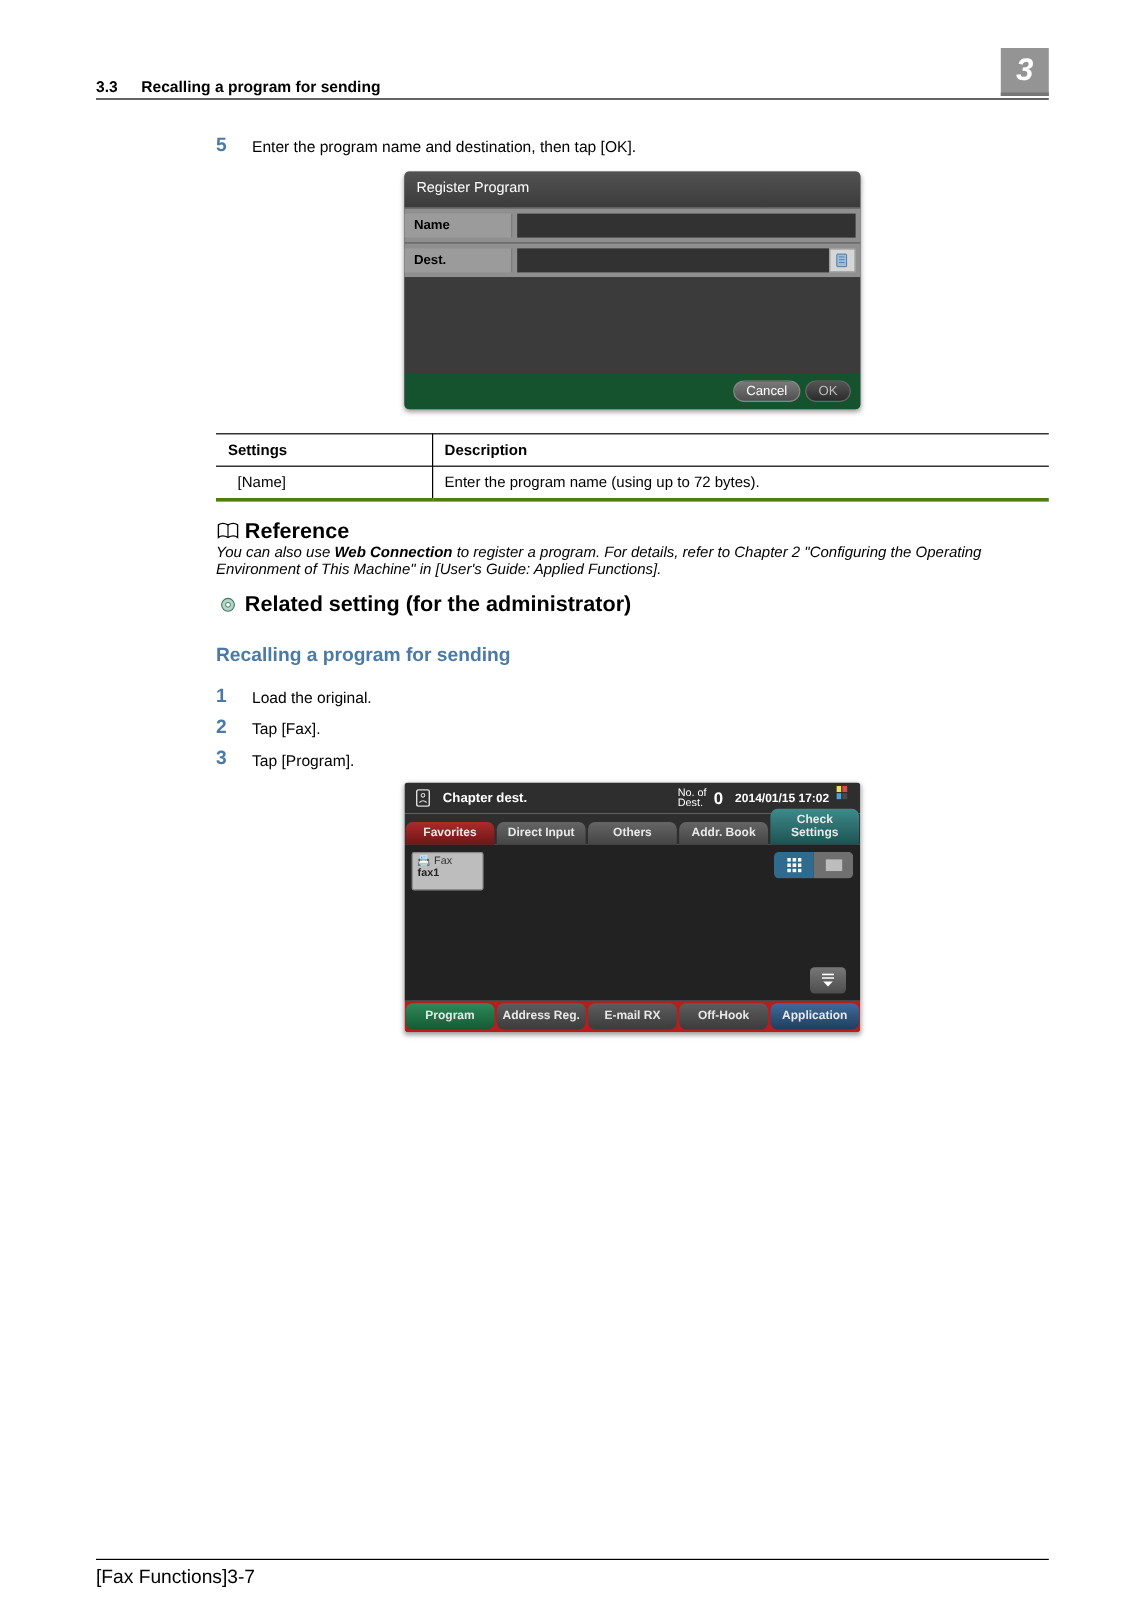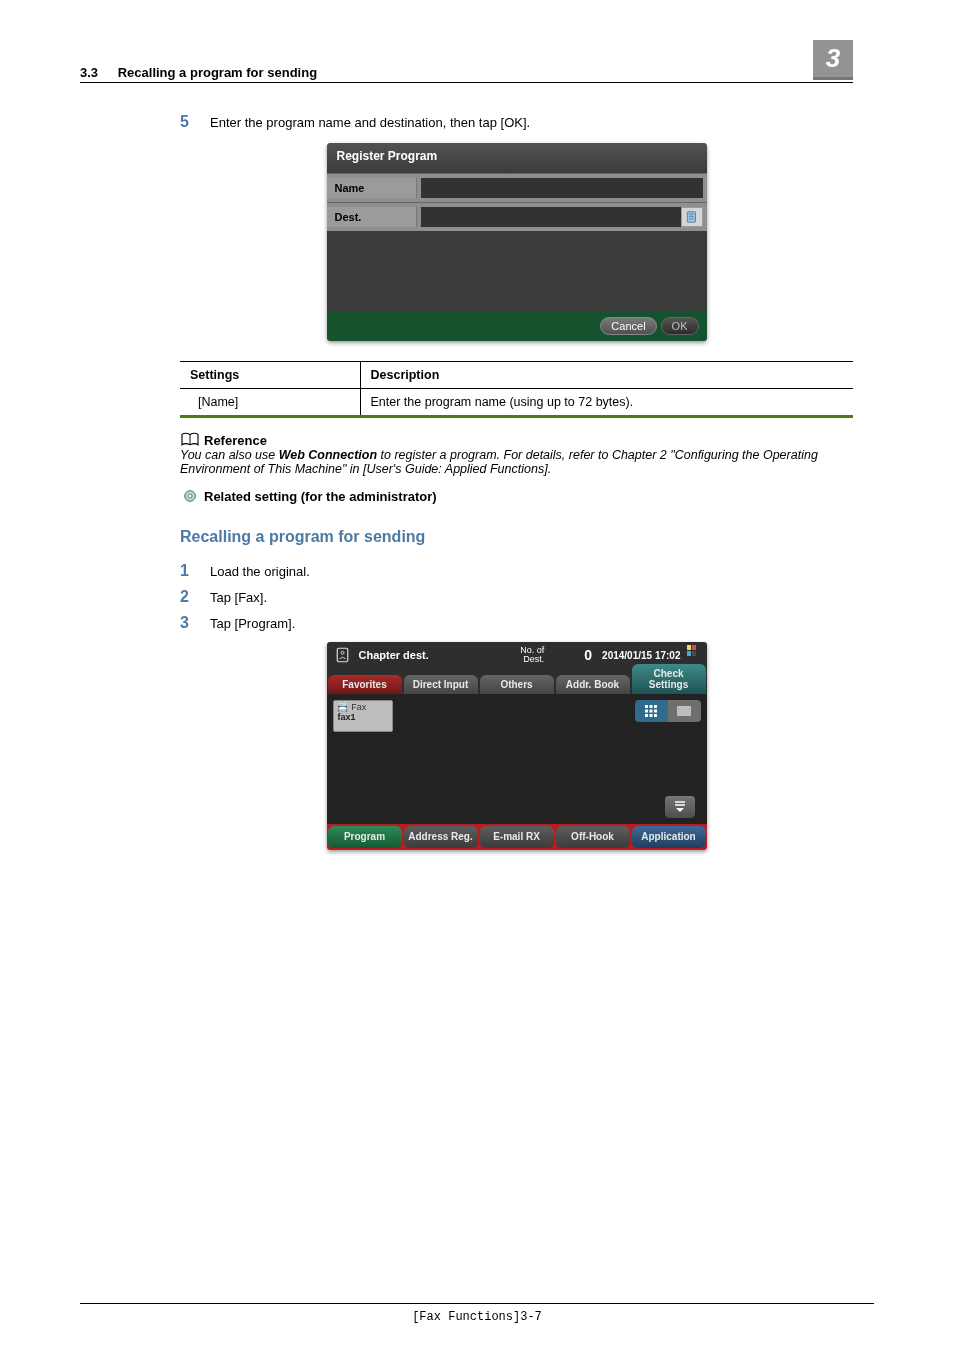--- a/index.html
+++ b/index.html
@@ -8,21 +8,21 @@
     padding: 0;
     font-family: Arial, sans-serif;
     color: #000;
     background: #fff;
     font-size: 13px;
   }
   .page {
     width: 954px;
     height: 1350px;
     position: relative;
-    padding: 40px 101px 30px 80px;
+    padding: 40px 80px 30px 80px;
   }
   .header-line {
     display: flex;
     justify-content: space-between;
     align-items: flex-end;
     border-bottom: 1px solid #000;
     padding-bottom: 2px;
     margin-bottom: 30px;
   }
   .header-left { font-weight: bold; font-size: 13px; }
@@ -45,21 +45,21 @@
   .step-text { padding-top: 2px; }
 
   
   .shot1 {
     width: 380px; margin: 12px auto 20px auto;
     background: #3b3b3b; border-radius: 4px; overflow: hidden;
     box-shadow: 0 2px 4px rgba(0,0,0,0.4);
     font-size: 12px;
   }
   .shot1 .titlebar {
-    padding: 6px 10px 10px 10px; color: #fff; font-weight: bold;
+    padding: 6px 10px 10px 10px; color: #fff; font-weight: normal;
     background: linear-gradient(#525252, #3b3b3b);
   }
   .shot1 .row {
     display: flex; align-items: center;
     border-top: 1px solid #666;
     background: #8f8f8f;
   }
   .shot1 .row-label {
     width: 90px; padding: 4px 8px; color: #000;
     background: #9b9b9b; border-right: 1px solid #777;
@@ -110,21 +110,21 @@
     border-bottom: 3px solid #4d7c0f; padding: 6px 10px; vertical-align: top;
   }
   table.settings th:first-child, table.settings td:first-child {
     width: 180px; border-right: 1px solid #000;
   }
   table.settings td:first-child { padding-left: 18px; }
 
   
   .mini-icon { width:20px; height:16px; vertical-align: middle; margin-right:4px;}
   .reference-head, .related-head {
-    font-weight: bold; font-size: 13px; margin-top: 6px;
+    font-weight: bold; font-size: 18px; margin-top: 6px;
     display: flex; align-items: center;
   }
   .reference-body, .related-body { font-size: 12.5px; margin-bottom: 12px; }
   .reference-body { font-style: italic; }
   .reference-body b { font-style: italic; }
 
   
   .section-heading {
     color: #4a7aa5; font-weight: bold; font-size: 16px;
     margin-top: 24px; margin-bottom: 16px;
@@ -133,21 +133,21 @@
   
   .shot2 {
     width: 380px; margin: 10px auto 20px auto; font-size: 11px; color:#fff;
     border-radius: 3px; overflow:hidden; box-shadow: 0 2px 4px rgba(0,0,0,0.4);
   }
   .shot2 .topbar {
     background: #2e2e2e; display:flex; align-items:center; padding:2px 6px; height:26px;
   }
   .shot2 .topbar .ic { width:22px; display:flex; align-items:center; justify-content:center;}
   .shot2 .topbar .title { flex:1; padding-left:4px; font-weight:bold; font-size: 11px;}
-  .shot2 .topbar .nod { text-align:right; line-height:1; font-size:9px;margin-left:34px;}
+  .shot2 .topbar .nod { text-align:left; line-height:1; font-size:9px;}
   .shot2 .topbar .nod .big { font-size:14px; font-weight:bold;}
   .shot2 .topbar .time { padding-left:10px; font-size:10px; font-weight:bold;}
   .shot2 .topbar .bars { padding-left:6px;}
   .shot2 .tabrow {
     display:flex; background:#2e2e2e; align-items:flex-end; height:26px;
   }
   .shot2 .tab {
     flex:1; text-align:center; font-size:10px; padding:4px 2px;
     background: linear-gradient(#656565,#454545);
     border-top-left-radius:6px; border-top-right-radius:6px;
@@ -192,21 +192,21 @@
     flex:1; text-align:center; font-size:10px; padding:5px 2px;
     background: linear-gradient(#5d5d5d,#3b3b3b);
     border-radius:6px; margin:2px 1px; color:#e8e8e8; font-weight:bold;
   }
   .shot2 .bbtn.green { background: linear-gradient(#2e8a59,#145a33); }
   .shot2 .bbtn.app { background: linear-gradient(#3e6b9a,#1f3e5e); }
 
   .footer-line {
     position:absolute; left:80px; right:80px; bottom:26px;
     border-top: 1px solid #000; padding-top:6px;
-    display:flex; justify-content:center; font-size:12px;font-family:Liberation Mono, monospace;
+    display:flex; justify-content:flex-start; font-size:16px;
   }
 </style>
 </head>
 <body>
 
 <div class="page">
 
   <div class="header-line">
     <div class="header-left">
       <span class="secnum">3.3</span>

